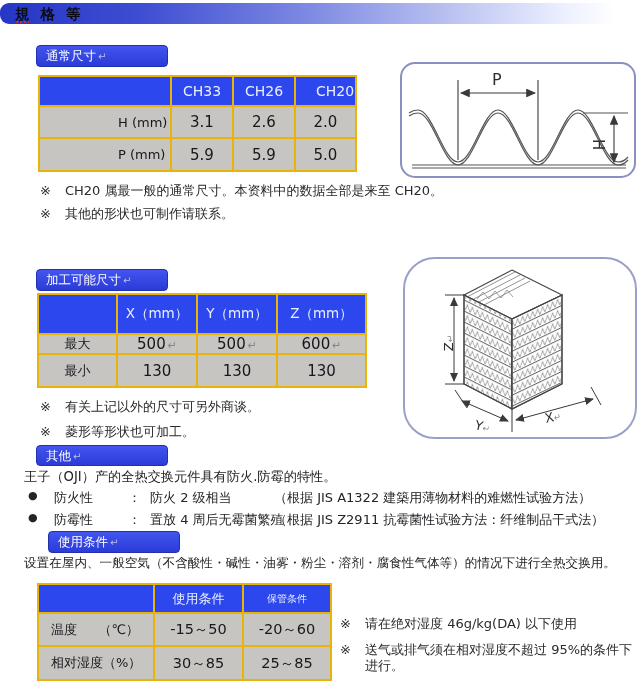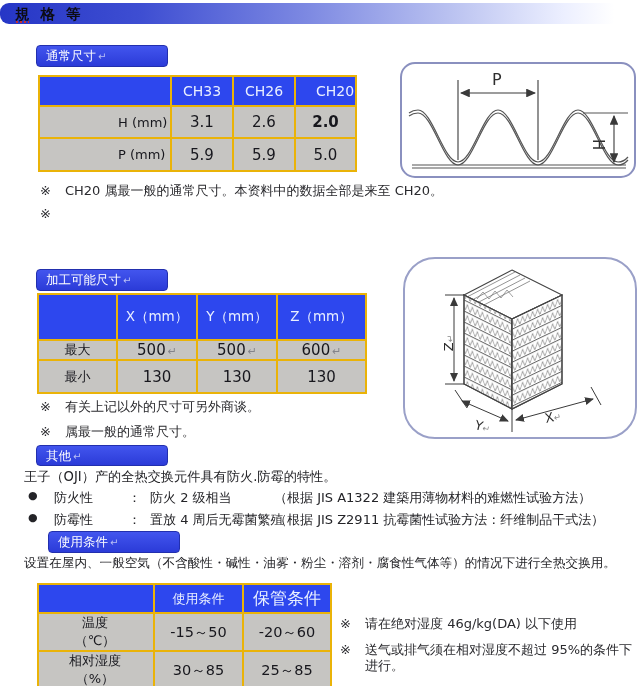--- a/index.html
+++ b/index.html
@@ -44,21 +44,21 @@
   #diag1{border:2px solid #8a90bf;border-radius:15px;}
   #diag2{border:2px solid #9aa0c8;border-radius:32px;}
   
   .plain-text{position:absolute;font-size:13.2px;color:#242428;white-space:nowrap;}
   .bullet{position:absolute;display:flex;font-size:13px;color:#242428;white-space:nowrap;}
   .bullet .bmark{width:26px;flex:none;font-size:11px;}
   .bullet .bname{width:74px;flex:none;}
   .bullet .bcolon{width:22px;flex:none;}
   .bullet .bvalue{width:124px;flex:none;}
   svg text{font-family:"DejaVu Sans","Liberation Sans",sans-serif;}
-  .unit-cell{display:flex;justify-content:space-between;padding:0 14px 0 12px;align-items:center;height:100%;flex-direction:column;}
+  .unit-cell{display:flex;justify-content:space-between;padding:0 14px 0 12px;align-items:center;height:100%;}
 </style>
 </head>
 <body>
 
 <div id="screen">
 
   <div class="topbar">
     <span class="title">規 格 等</span>
     <span class="squiggle"></span>
   </div>
@@ -78,21 +78,21 @@
         <tr style="height:30px;">
       <th class="hd"></th>
       <th class="hd" style="font-size:14px;">CH33</th>
       <th class="hd" style="font-size:14px;">CH26</th>
       <th class="hd" style="font-size:14px;padding-left:19px;">CH20</th>
     </tr>
     <tr style="height:32px;">
       <td class="bd" style="text-align:left;padding-left:78px;font-size:13px;">H (mm)</td>
       <td class="bd" style="font-size:15px;text-align:center;">3.1</td>
       <td class="bd" style="font-size:15px;">2.6</td>
-      <td class="bd" style="font-size:15px;font-weight:bold;">2.0</td>
+      <td class="bd" style="font-size:15px;">2.0</td>
     </tr>
     <tr style="height:33px;">
       <td class="bd" style="text-align:left;padding-left:78px;font-size:13px;">P (mm)</td>
       <td class="bd" style="font-size:15px;">5.9</td>
       <td class="bd" style="font-size:15px;">5.9</td>
       <td class="bd" style="font-size:15px;">5.0</td>
     </tr>
   </tbody>
     </table>
 
@@ -124,35 +124,36 @@
       <text x="196" y="80" font-size="15" fill="#2e2e2e" transform="rotate(90 196 75)">H</text>
     </svg>
   </div>
 
   <div class="note" style="left:40px;top:183px;">
     <span class="mark">※</span>
     <span>CH20 属最一般的通常尺寸。本资料中的数据全部是来至 CH20。</span>
   </div>
   <div class="note" style="left:40px;top:206px;">
     <span class="mark">※</span>
+    <span>其他的形状也可制作请联系。</span>
   </div>
 
   <div class="chip" style="left:36px;top:269px;">
     <span>加工可能尺寸</span><span class="ret">↵</span>
   </div>
 
   <table class="spec" style="left:37px;top:293px;width:328px;">
     <colgroup>
         <col style="width:79px">
         <col style="width:80px">
         <col style="width:80px">
         <col style="width:89px">
       </colgroup>
     <tbody>
-        <tr style="height:46px;">
+        <tr style="height:40px;">
       <th class="hd"></th>
       <th class="hd" style="font-size:13.5px;">X（mm）</th>
       <th class="hd" style="font-size:13.5px;">Y（mm）</th>
       <th class="hd" style="font-size:13.5px;">Z（mm）</th>
     </tr>
     <tr style="height:19px;">
       <td class="bd" style="font-size:13px;">最大</td>
       <td class="bd" style="font-size:15px;"><span>500</span><span class="ret-cell">↵</span></td>
       <td class="bd" style="font-size:15px;"><span>500</span><span class="ret-cell">↵</span></td>
       <td class="bd" style="font-size:15px;"><span>600</span><span class="ret-cell">↵</span></td>
@@ -219,21 +220,21 @@
       <text x="140" y="164" font-size="13" fill="#2e2e2e" transform="rotate(-13 140 160)"><tspan>X</tspan><tspan font-size="9" fill="#888">↵</tspan></text>
     </svg>
   </div>
 
   <div class="note" style="left:40px;top:399px;">
     <span class="mark">※</span>
     <span>有关上记以外的尺寸可另外商谈。</span>
   </div>
   <div class="note" style="left:40px;top:424px;">
     <span class="mark">※</span>
-    <span>属最一般的通常尺寸。</span>
+    <span>菱形等形状也可加工。</span>
   </div>
 
   <div class="chip" style="left:36px;top:445px;height:21px;line-height:19px;">
     <span>其他</span><span class="ret">↵</span>
   </div>
   <div class="plain-text" style="left:24px;top:468px;">王子（OJI）产的全热交换元件具有防火.防霉的特性。</div>
 
   <div class="bullet" style="left:28px;top:489px;">
     <span class="bmark">●</span>
     <span class="bname">防火性</span>
@@ -257,21 +258,21 @@
   <table class="spec" style="left:37px;top:583px;width:293px;">
     <colgroup>
         <col style="width:116px">
         <col style="width:89px">
         <col style="width:88px">
       </colgroup>
     <tbody>
         <tr style="height:29px;">
       <th class="hd"></th>
       <th class="hd" style="font-size:13px;">使用条件</th>
-      <th class="hd" style="font-size:17px;">保管条件</th>
+      <th class="hd" style="font-size:10px;">保管条件</th>
     </tr>
     <tr style="height:33px;">
       <td class="bd">
         <div class="unit-cell" style="font-size:13px;">
               <span>温度</span>
               <span>（℃）</span>
             </div>
       </td>
       <td class="bd" style="font-size:14.5px;">-15～50</td>
       <td class="bd" style="font-size:14.5px;">-20～60</td>

